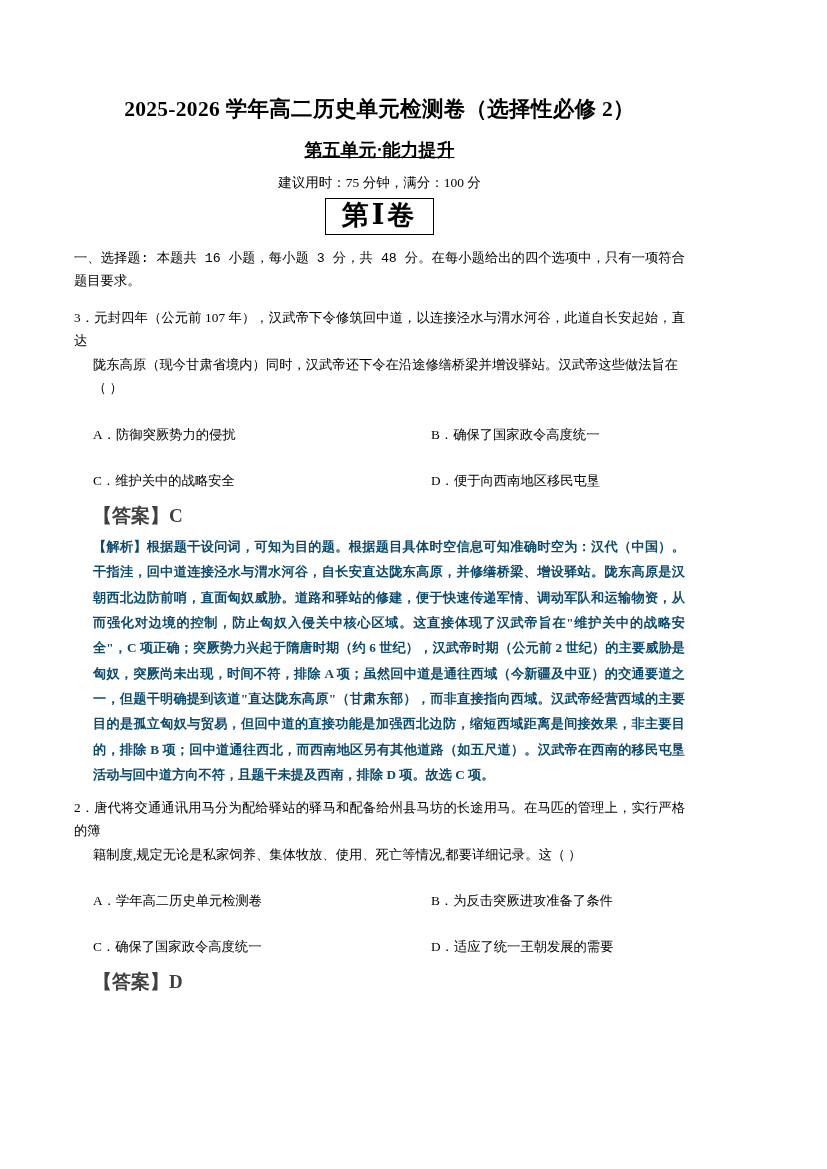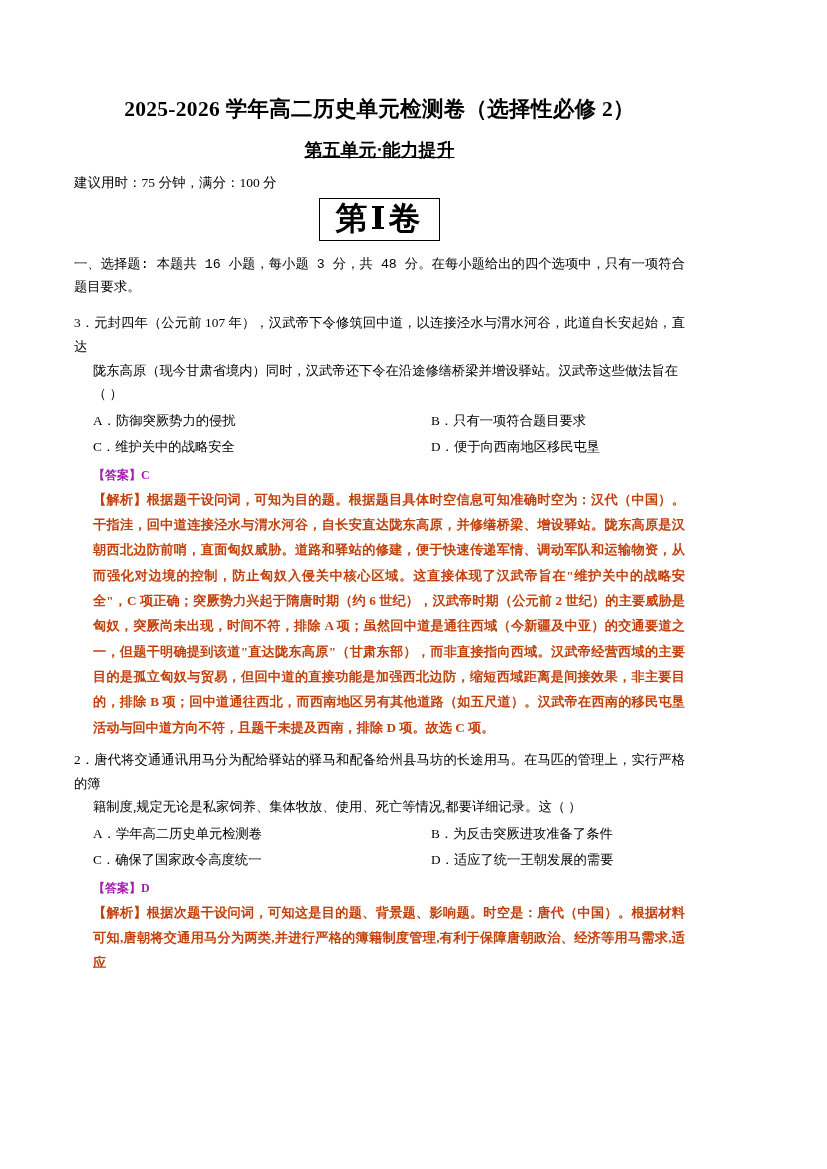--- a/index.html
+++ b/index.html
@@ -30,30 +30,31 @@
     line-height: 1.3;
   }
   .doc-subtitle {
     text-align: center;
     font-size: 18px;
     font-weight: bold;
     margin: 0 0 12px 0;
     text-decoration: underline;
   }
   .doc-meta {
+    text-align: center;
     font-size: 13.5px;
     margin: 0 0 6px 0;
   }
   .section-banner {
     text-align: center;
     margin: 6px 0 12px 0;
   }
   .section-banner .banner-text {
     display: inline-block;
-    font-size: 32px;
+    font-size: 27px;
     font-weight: bold;
     letter-spacing: 3px;
     padding: 1px 16px 3px 16px;
     border: 1.5px solid #000;
     line-height: 1.15;
   }
   .instructions {
     font-size: 13.3px;
     line-height: 1.75;
     text-align: justify;
@@ -79,39 +80,40 @@
     flex-wrap: wrap;
     padding-left: 19px;
     margin: 2px 0 4px 0;
   }
   .option {
     width: 50%;
     box-sizing: border-box;
     font-size: 13.3px;
     line-height: 1.95;
     padding-right: 6px;
+    margin-top: 20px;
   }
   .option.col2 {
     padding-left: 42px;
   }
   .answer-line {
-    font-size: 12px;
+    font-size: 19px;
     line-height: 1.9;
-    color: #a21caf;
+    color: #404040;
     padding-left: 19px;
     margin: 2px 0 0 0;
     font-weight: bold;
   }
   .answer-line .ans-val {
     font-weight: bold;
   }
   .analysis {
     font-size: 13.2px;
     line-height: 1.92;
-    color: #c2410c;
+    color: #0c4a6e;
     padding-left: 19px;
     text-align: justify;
     margin: 0 0 8px 0;
     font-weight: bold;
   }
   .analysis .lead {
     font-weight: bold;
   }
 </style>
 </head>
@@ -130,21 +132,21 @@
   <p class="instructions">一、选择题: 本题共 16 小题，每小题 3 分，共 48 分。在每小题给出的四个选项中，只有一项符合题目要求。</p>
 
   <div class="q-block">
     <div class="q-stem">
       <span>3．元封四年（公元前 107 年），汉武帝下令修筑回中道，以连接泾水与渭水河谷，此道自长安起始，直达</span>
       <span class="cont">陇东高原（现今甘肃省境内）同时，汉武帝还下令在沿途修缮桥梁并增设驿站。汉武帝这些做法旨在</span>
       <span class="cont">（  ）</span>
     </div>
     <div class="options">
       <div class="option">A．防御突厥势力的侵扰</div>
-      <div class="option col2">B．只有一项符合题目要求</div>
+      <div class="option col2">B．确保了国家政令高度统一</div>
       <div class="option">C．维护关中的战略安全</div>
       <div class="option col2">D．便于向西南地区移民屯垦</div>
     </div>
     <div class="answer-line">
       <span>【答案】</span><span class="ans-val">C</span>
     </div>
     <div class="analysis">
       <span class="lead">【解析】</span><span>根据题干设问词，可知为目的题。根据题目具体时空信息可知准确时空为：汉代（中国）。干指洼，回中道连接泾水与渭水河谷，自长安直达陇东高原，并修缮桥梁、增设驿站。陇东高原是汉朝西北边防前哨，直面匈奴威胁。道路和驿站的修建，便于快速传递军情、调动军队和运输物资，从而强化对边境的控制，防止匈奴入侵关中核心区域。这直接体现了汉武帝旨在"维护关中的战略安全"，C 项正确；突厥势力兴起于隋唐时期（约 6 世纪），汉武帝时期（公元前 2 世纪）的主要威胁是匈奴，突厥尚未出现，时间不符，排除 A 项；虽然回中道是通往西域（今新疆及中亚）的交通要道之一，但题干明确提到该道"直达陇东高原"（甘肃东部），而非直接指向西域。汉武帝经营西域的主要目的是孤立匈奴与贸易，但回中道的直接功能是加强西北边防，缩短西域距离是间接效果，非主要目的，排除 B 项；回中道通往西北，而西南地区另有其他道路（如五尺道）。汉武帝在西南的移民屯垦活动与回中道方向不符，且题干未提及西南，排除 D 项。故选 C 项。</span>
     </div>
   </div>
@@ -156,18 +158,15 @@
     </div>
     <div class="options">
       <div class="option">A．学年高二历史单元检测卷</div>
       <div class="option col2">B．为反击突厥进攻准备了条件</div>
       <div class="option">C．确保了国家政令高度统一</div>
       <div class="option col2">D．适应了统一王朝发展的需要</div>
     </div>
     <div class="answer-line">
       <span>【答案】</span><span class="ans-val">D</span>
     </div>
-    <div class="analysis">
-      <span class="lead">【解析】</span><span>根据次题干设问词，可知这是目的题、背景题、影响题。时空是：唐代（中国）。根据材料可知,唐朝将交通用马分为两类,并进行严格的簿籍制度管理,有利于保障唐朝政治、经济等用马需求,适应</span>
-    </div>
   </div>
 
 </div>
 
 </body></html>

